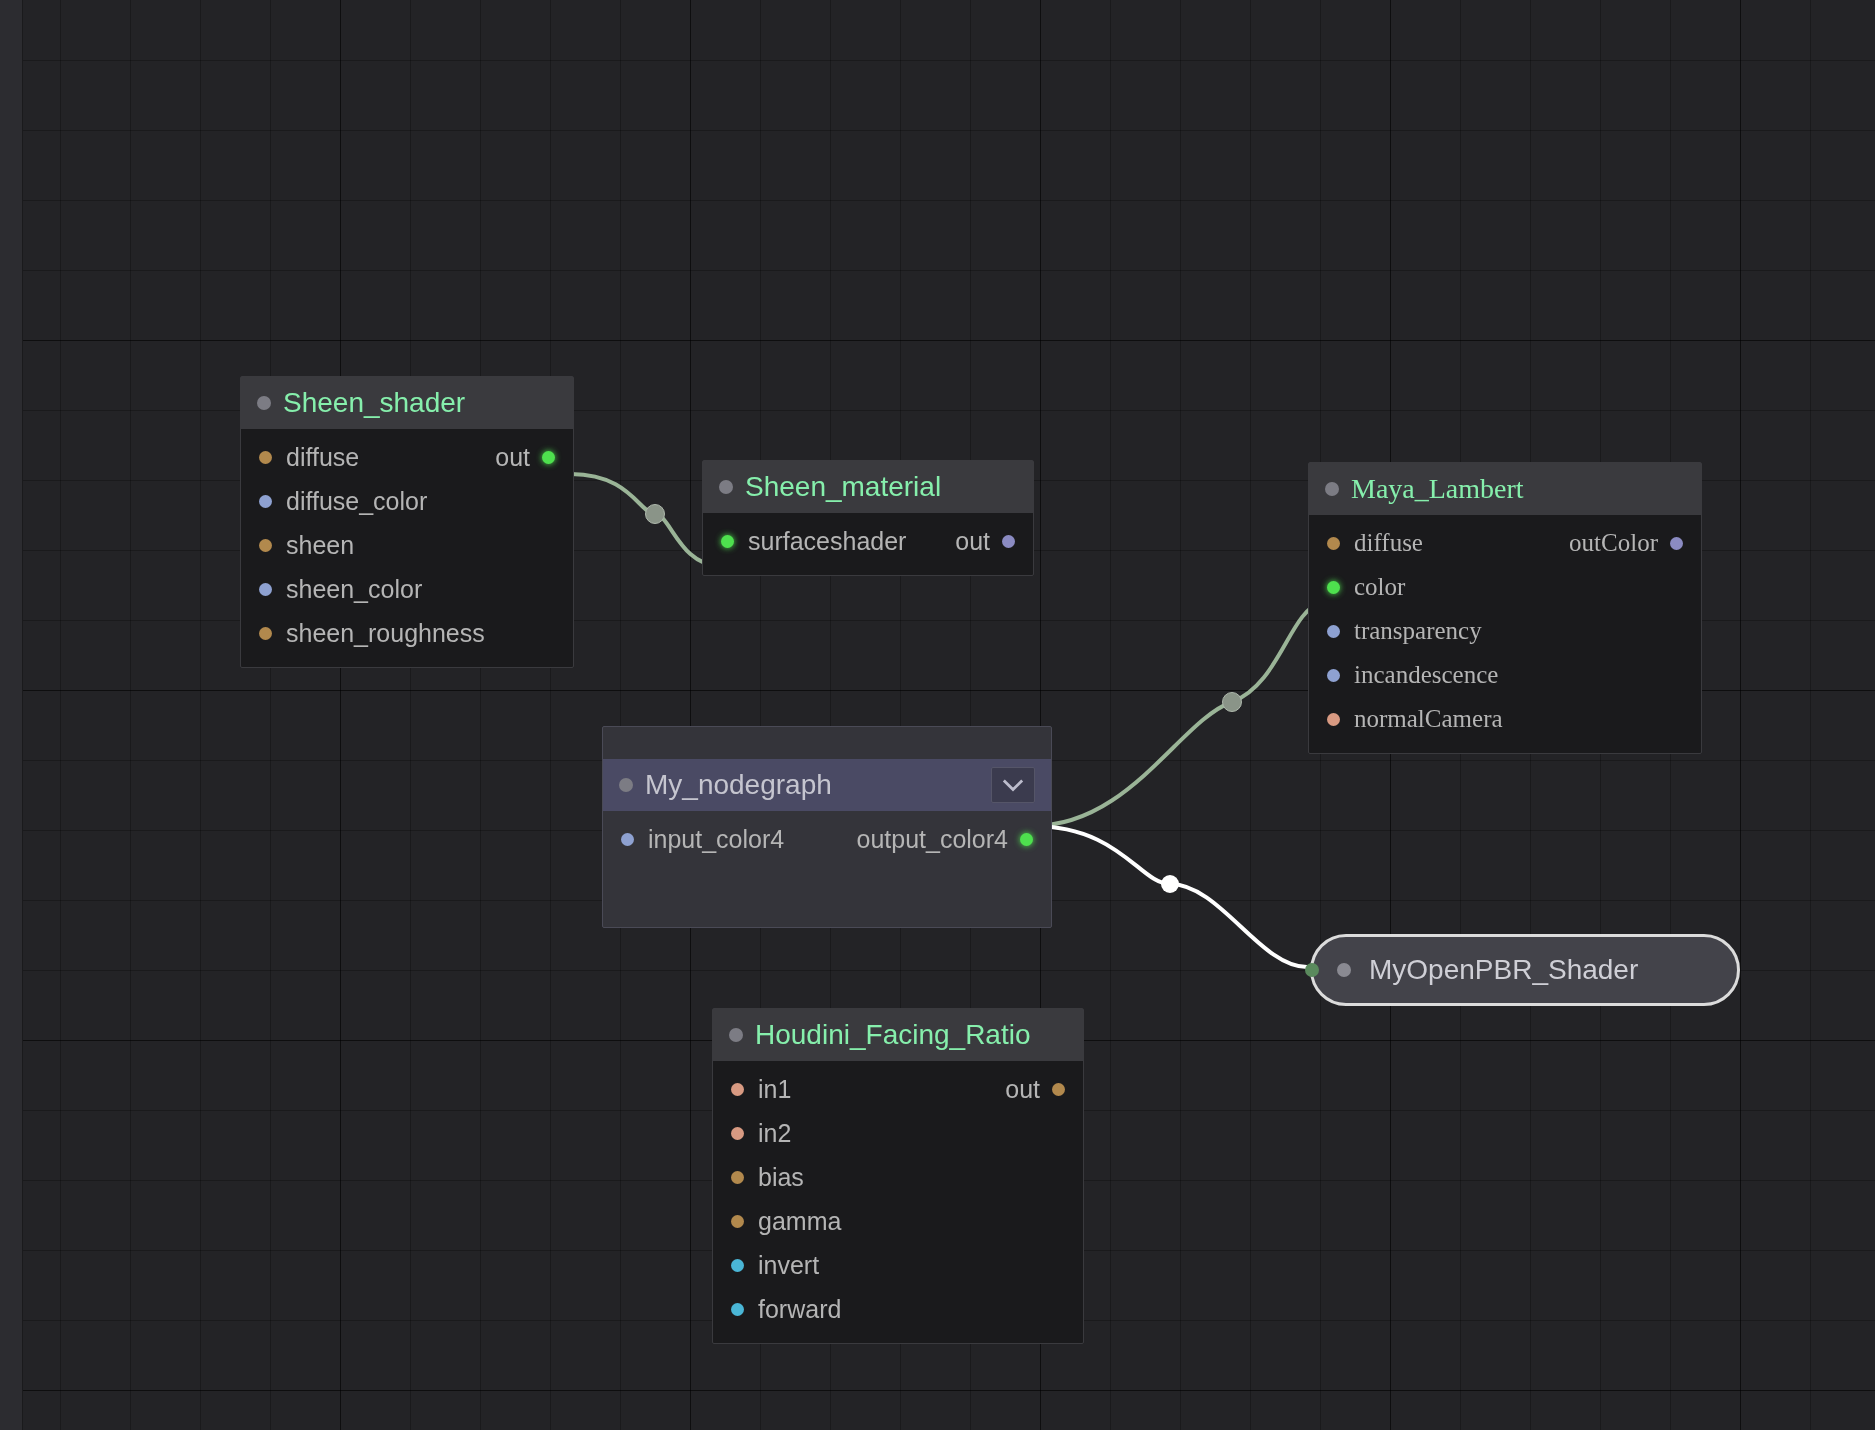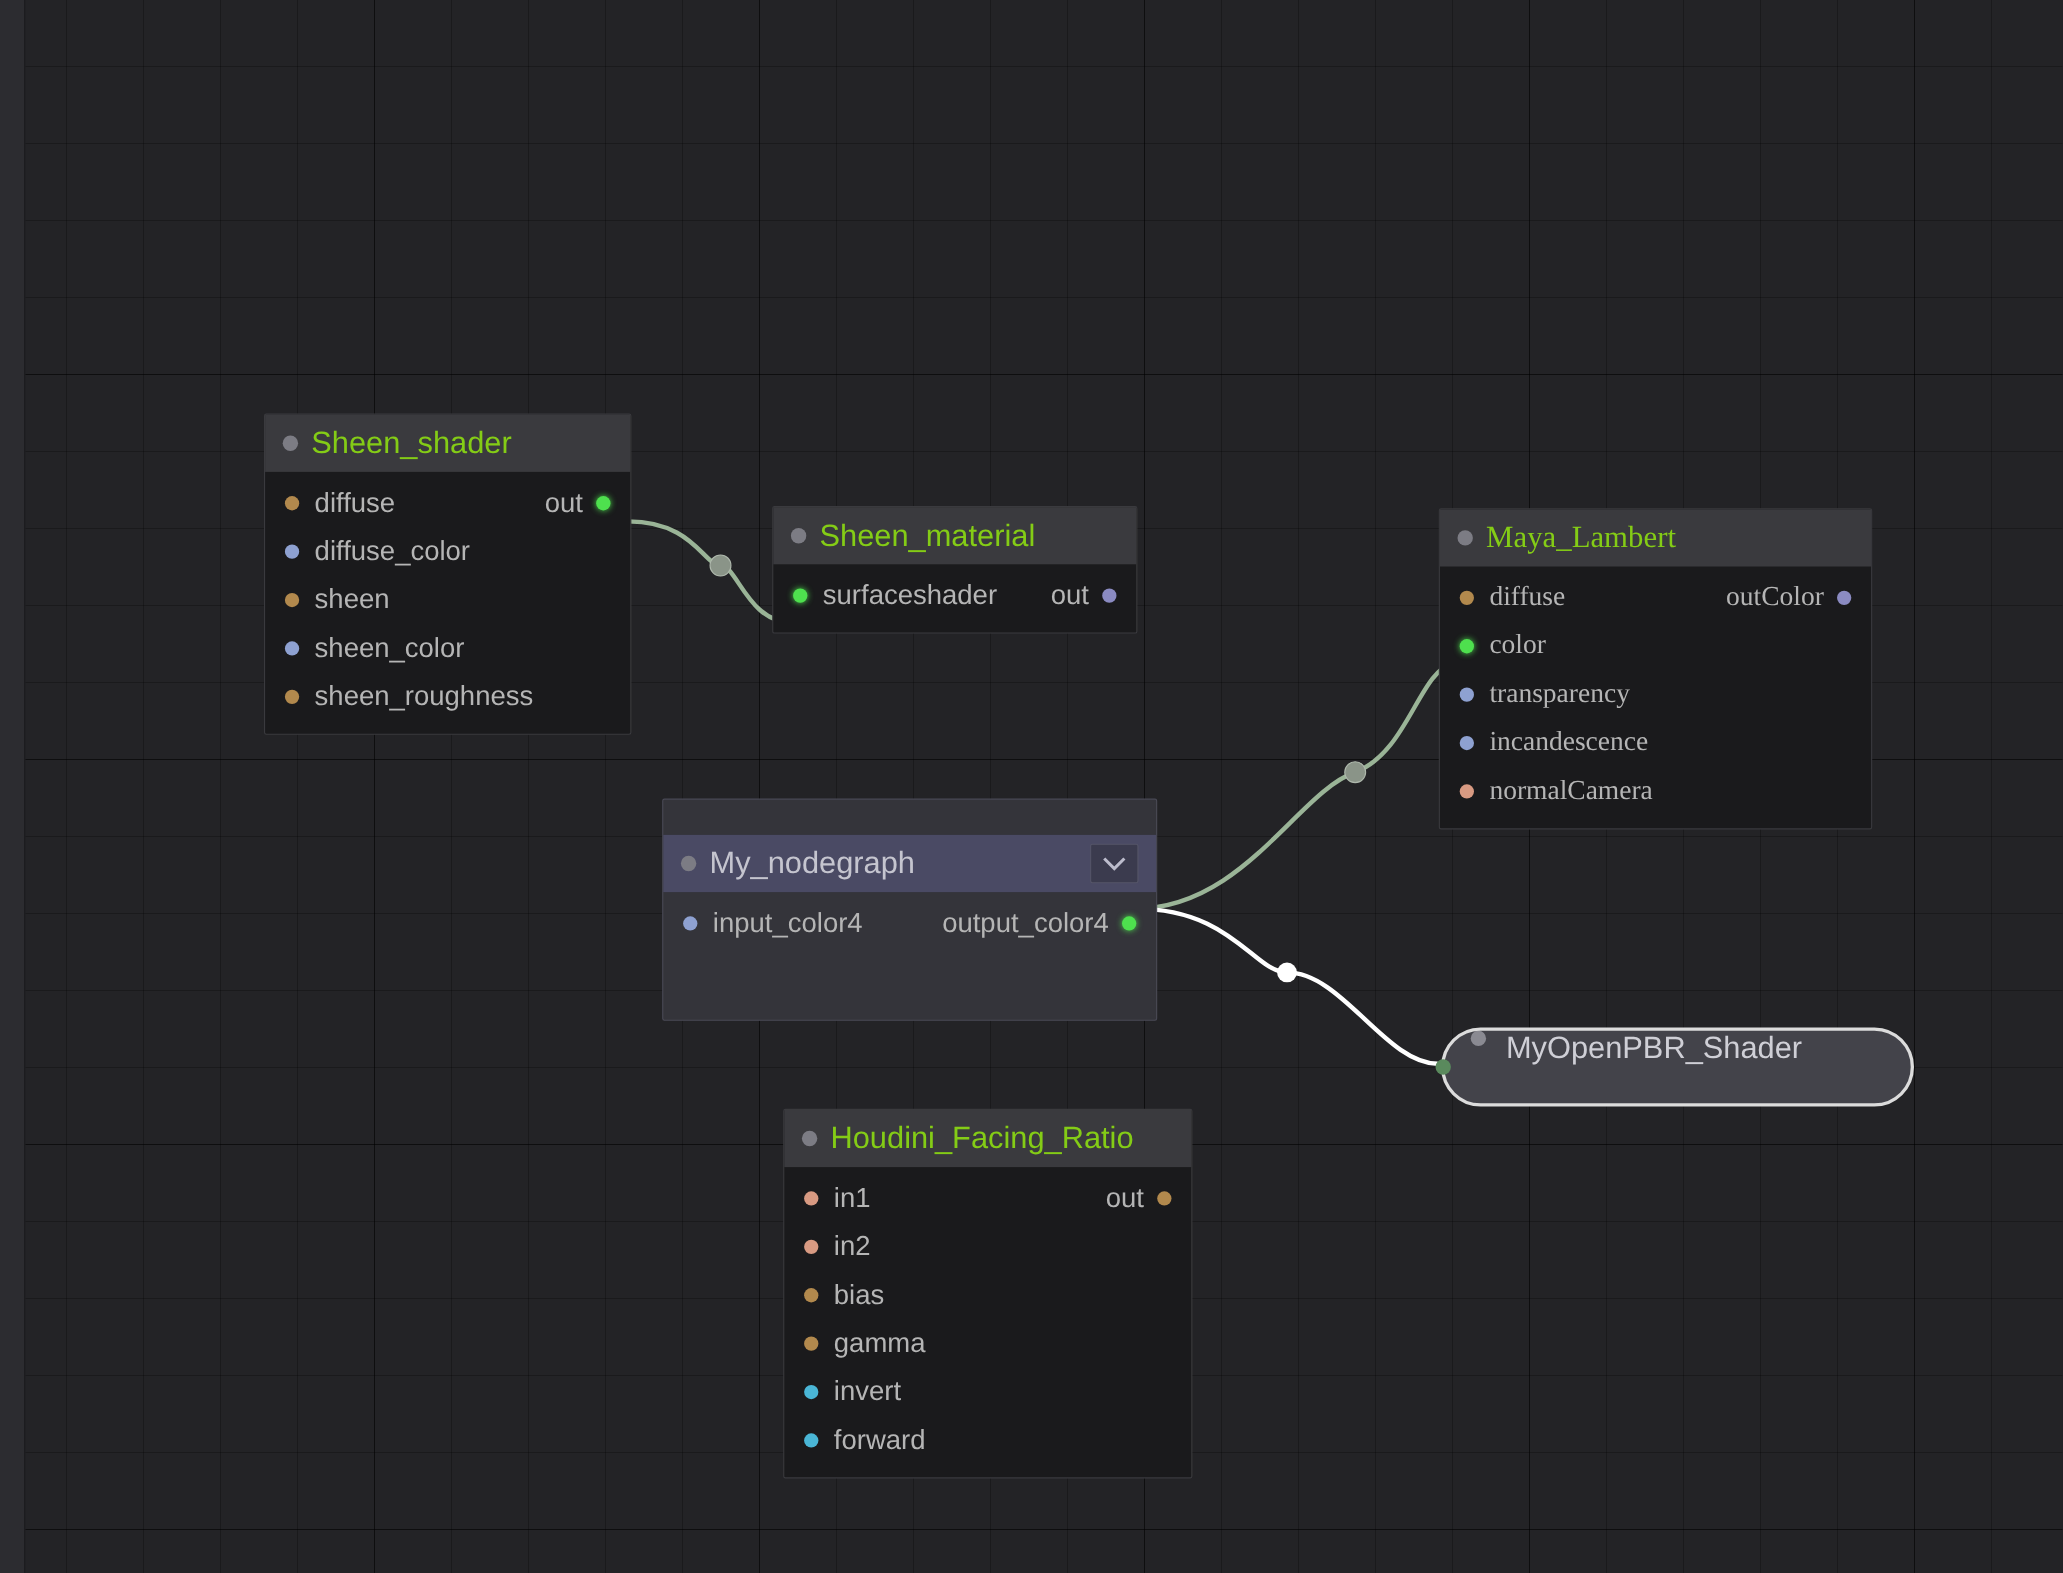--- a/index.html
+++ b/index.html
@@ -66,21 +66,21 @@
   }
 
   .node .titlebar {
     display: flex;
     align-items: center;
     gap: 12px;
     height: 52px;
     padding: 0 16px;
     background: #3a3a3e;
     font-size: 28px;
-    color: #84cc16;
+    color: #86efac;
     white-space: nowrap;
     overflow:hidden;
   }
   .node.highlight .titlebar{
     background:#4a4a64;
     color:#c5c5cf;
     margin-top:32px;
   }
 
   .node .titlebar .status-dot{
@@ -135,21 +135,21 @@
   }
   .wire-dot.white{background:#fff;}
   .wire-dot.grey{background:#8a9488;border:1px solid #aeb8ac;}
 
   
   .small-node{
     position:absolute;
     border:3px solid #dcdcdc;
     border-radius:36px;
     background:#43434a;
-    display:flex;
+    display:flex;align-items:center;
     padding:0 30px 0 24px;
     height:66px;
     gap:18px;
   }
   .small-node .status-dot{
     width:14px;height:14px;border-radius:50%;background:#8a8a92;
   }
   .small-node .edge-port{
     position:absolute;
     width:14px;height:14px;border-radius:50%;

